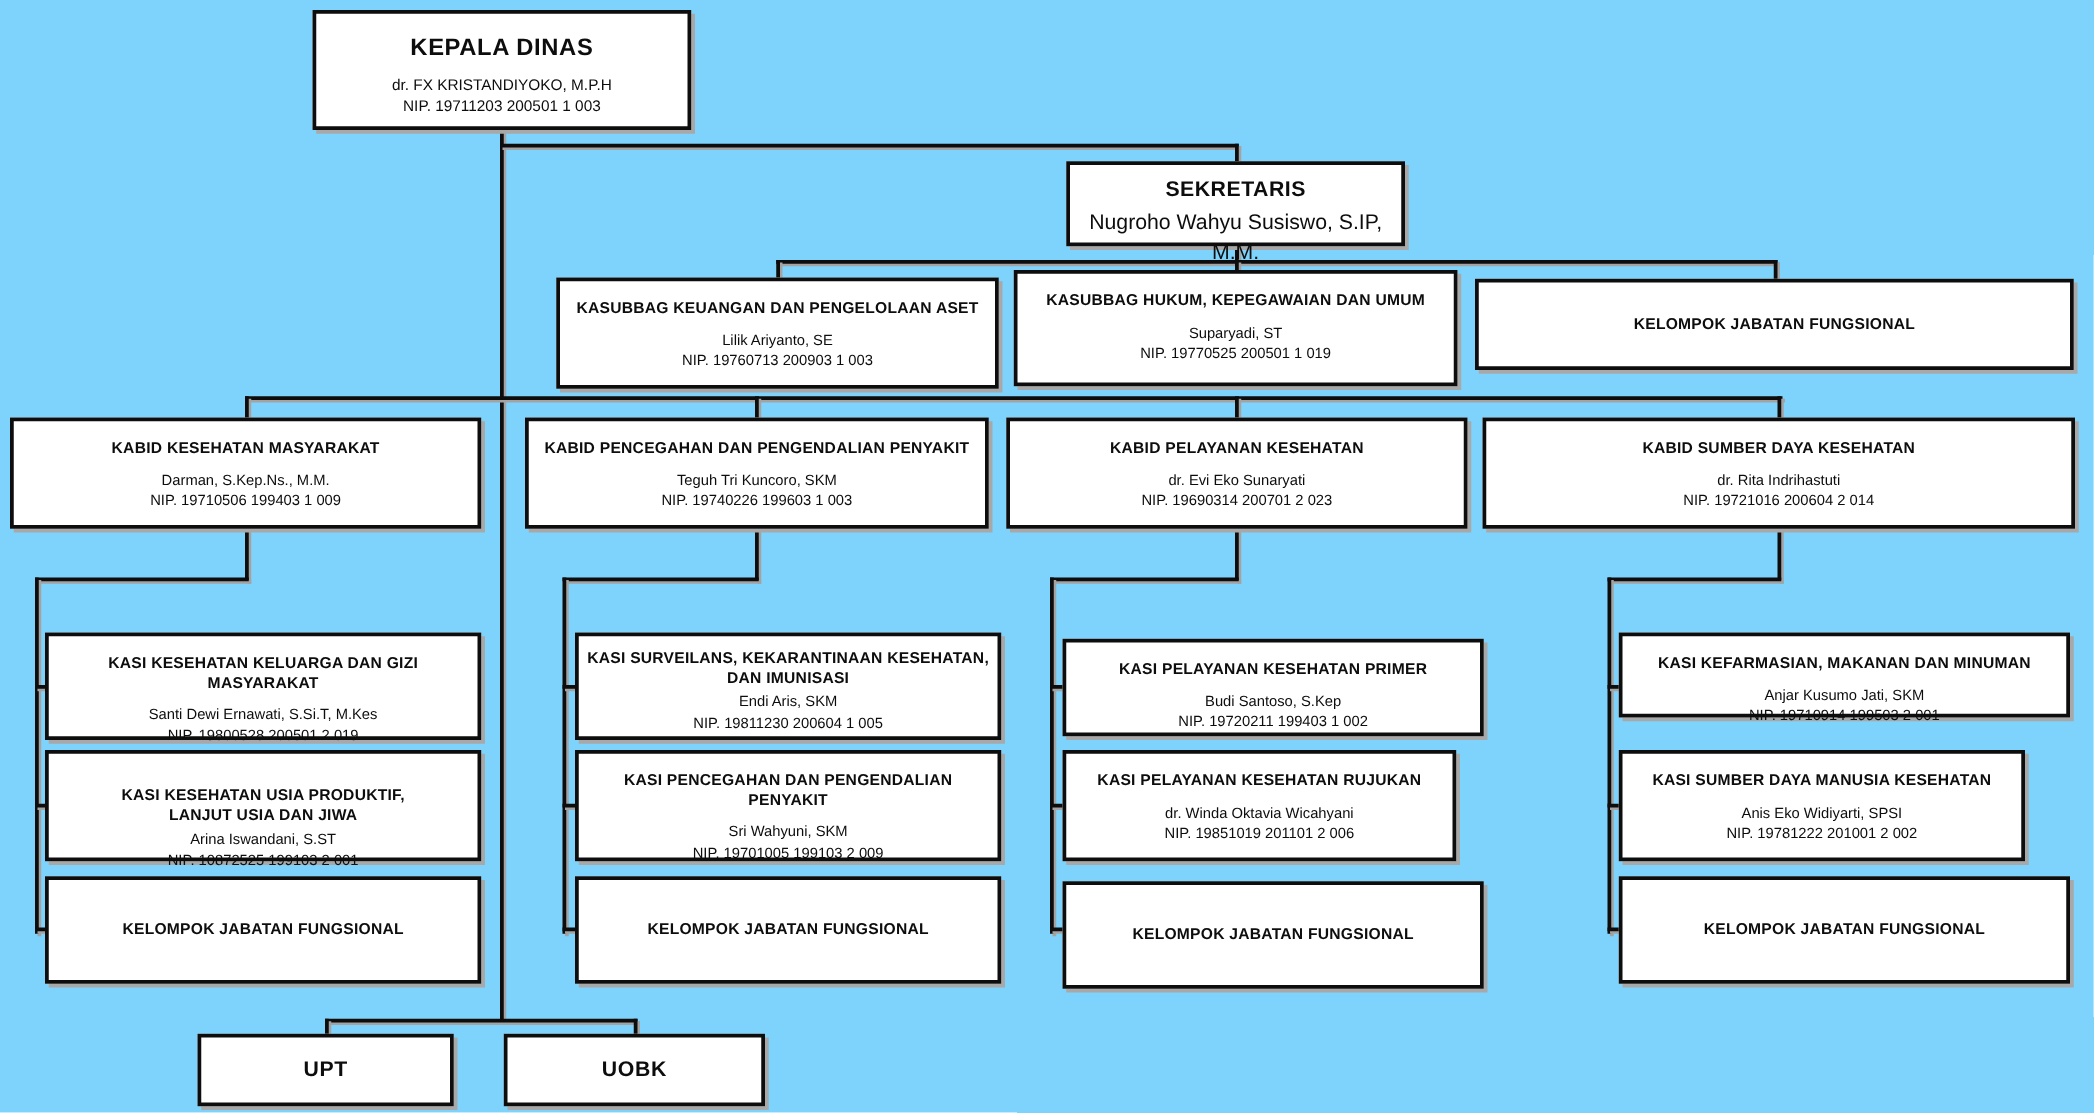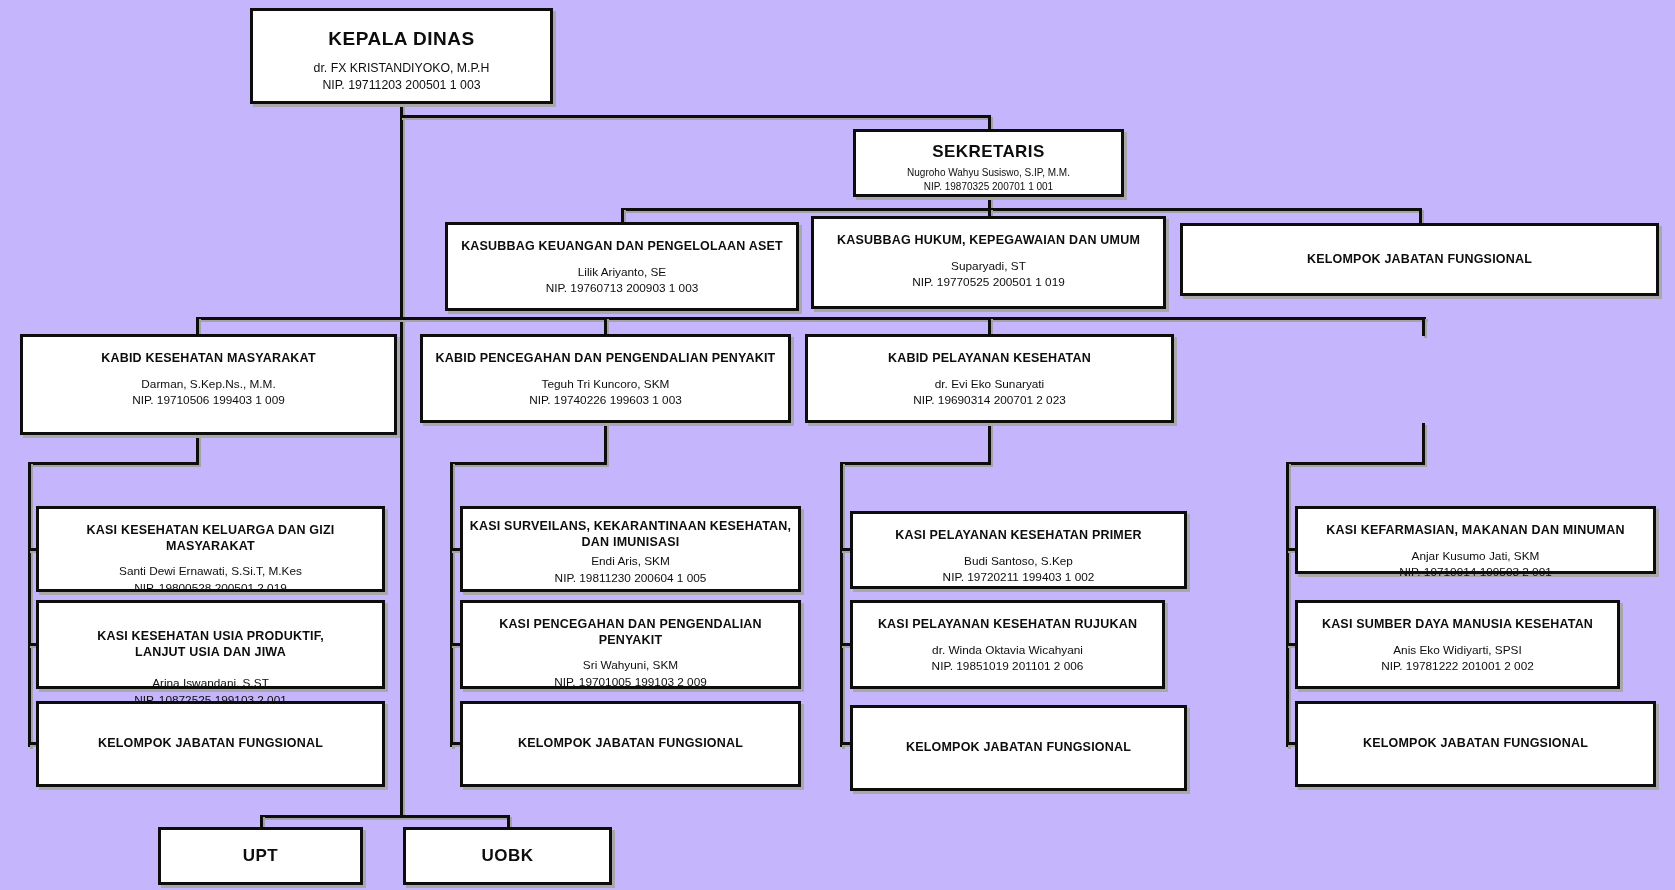--- a/index.html
+++ b/index.html
@@ -1,17 +1,17 @@
 <!DOCTYPE html>
 <html><head>
 <meta charset="utf-8">
 <style>
   html,body { margin:0; padding:0; background:#ffffff; }
   .canvas {
-    position:relative; width:1675px; height:890px; background:#c4b5fd;
+    position:relative; width:1675px; height:890px; background:#7dd3fc;
     font-family:"Liberation Sans", sans-serif; color:#0d0d0d; overflow:hidden;
   }
   
   .hl, .vl { position:absolute; background:#0d0d0d; box-shadow:2px 2px 0 #a3a3a3; }
   .hl { height:3px; }
   .vl { width:3px; }
   
   .box {
     position:absolute; background:#ffffff; border:3px solid #0d0d0d;
     box-shadow:3px 3px 0 #a8a8a8; box-sizing:border-box;
@@ -21,21 +21,21 @@
   .box .title {
     font-weight:bold; font-size:12.5px; line-height:1.25; letter-spacing:.2px;
     white-space:pre-line;
   }
   .box .person { margin-top:9px; font-size:11.8px; line-height:1.38; }
   .box--lg { padding-top:16px; }
   .box--lg .title { font-size:19px; letter-spacing:.5px; }
   .box--lg .person { font-size:12.3px; }
   .box--md { padding-top:9px; }
   .box--md .title { font-size:17px; letter-spacing:.4px; }
-  .box--md .person { margin-top:4px; font-size:10px; }
+  .box--md .person { margin-top:4px; font-size:17px; }
   .box--center { justify-content:center; padding:4px; }
   .box--upt { justify-content:center; padding:4px; }
   .box--upt .title { font-size:17px; letter-spacing:.5px; }
 </style>
 </head>
 <body>
 
 <div class="canvas">
 
   <div class="vl" style="left:400px;top:104px;height:714px"></div>
@@ -116,53 +116,60 @@
     <div class="person">
       <div>Suparyadi, ST</div>
       <div>NIP. 19770525 200501 1 019</div>
     </div>
   </div>
 
   <div class="box box--center" style="left:1180px;top:223px;width:479px;height:73px">
     <div class="title">KELOMPOK JABATAN FUNGSIONAL</div>
   </div>
 
-  <div class="box" style="left:20px;top:334px;width:377px;height:101px">
+  <div class="box" style="left:8px;top:334px;width:377px;height:89px">
     <div class="title">KABID KESEHATAN MASYARAKAT</div>
     <div class="person">
       <div>Darman, S.Kep.Ns., M.M.</div>
       <div>NIP. 19710506 199403 1 009</div>
     </div>
   </div>
   <div class="box" style="left:420px;top:334px;width:371px;height:89px">
     <div class="title">KABID PENCEGAHAN DAN PENGENDALIAN PENYAKIT</div>
     <div class="person">
       <div>Teguh Tri Kuncoro, SKM</div>
       <div>NIP. 19740226 199603 1 003</div>
     </div>
   </div>
   <div class="box" style="left:805px;top:334px;width:369px;height:89px">
     <div class="title">KABID PELAYANAN KESEHATAN</div>
     <div class="person">
       <div>dr. Evi Eko Sunaryati</div>
       <div>NIP. 19690314 200701 2 023</div>
+    </div>
+  </div>
+  <div class="box" style="left:1186px;top:334px;width:474px;height:89px">
+    <div class="title">KABID SUMBER DAYA KESEHATAN</div>
+    <div class="person">
+      <div>dr. Rita Indrihastuti</div>
+      <div>NIP. 19721016 200604 2 014</div>
     </div>
   </div>
 
   <div class="box" style="left:36px;top:506px;width:349px;height:86px">
     <div class="title">KASI KESEHATAN KELUARGA DAN GIZI MASYARAKAT</div>
     <div class="person">
       <div>Santi Dewi Ernawati, S.Si.T, M.Kes</div>
       <div>NIP. 19800528 200501 2 019</div>
     </div>
   </div>
   <div class="box" style="left:36px;top:600px;width:349px;height:89px;padding-top:26px">
     <div class="title">KASI KESEHATAN USIA PRODUKTIF,
 LANJUT USIA DAN JIWA</div>
-    <div class="person" style="margin-top:15px">
+    <div class="person" style="margin-top:3px">
       <div>Arina Iswandani, S.ST</div>
       <div>NIP. 10872525 199103 2 001</div>
     </div>
   </div>
   <div class="box box--center" style="left:36px;top:701px;width:349px;height:86px">
     <div class="title">KELOMPOK JABATAN FUNGSIONAL</div>
   </div>
 
   <div class="box" style="left:460px;top:506px;width:341px;height:86px;padding-top:10px">
     <div class="title">KASI SURVEILANS, KEKARANTINAAN KESEHATAN,

